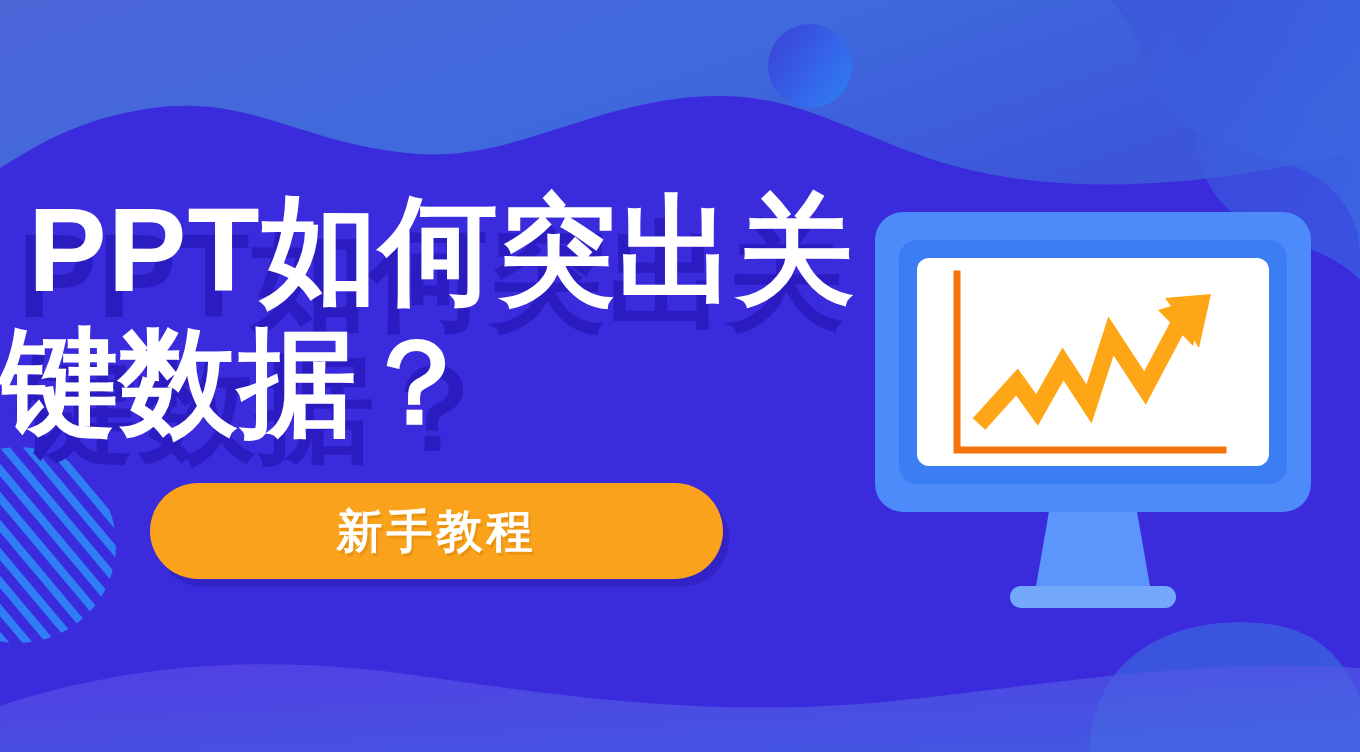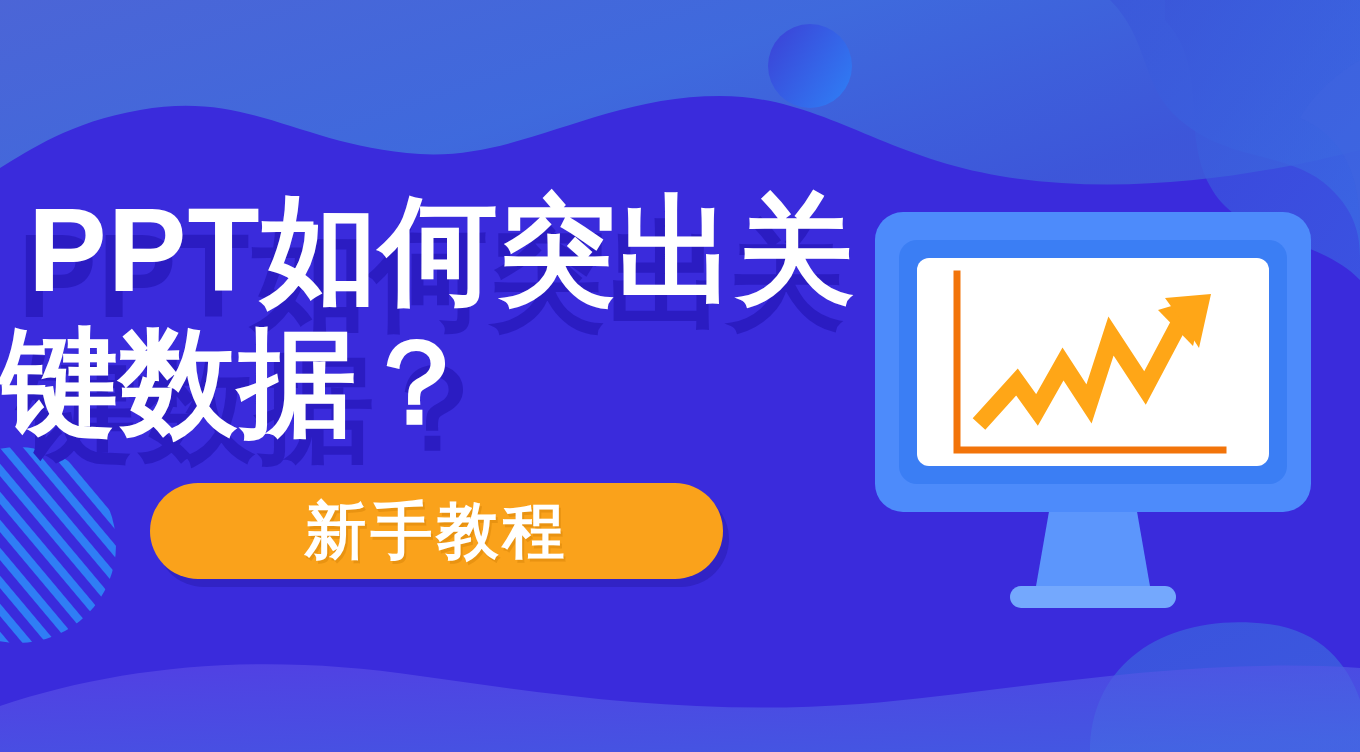--- a/index.html
+++ b/index.html
@@ -50,21 +50,21 @@
     display:flex;
     align-items:center;
     justify-content:center;
     box-shadow:6px 8px 0 rgba(20,10,120,0.22);
     z-index:6;
     cursor:pointer;
   }
   #cta-label{
     color:#ffffff;
     font-weight:bold;
-    font-size:62px;
+    font-size:46px;
     letter-spacing:4px;
     line-height:62px;
     text-shadow:2px 3px 0 rgba(200,120,0,0.35);
   }
 
   
   #monitor{
     position:absolute;
     left:875px; top:212px;
     width:436px; height:396px;

